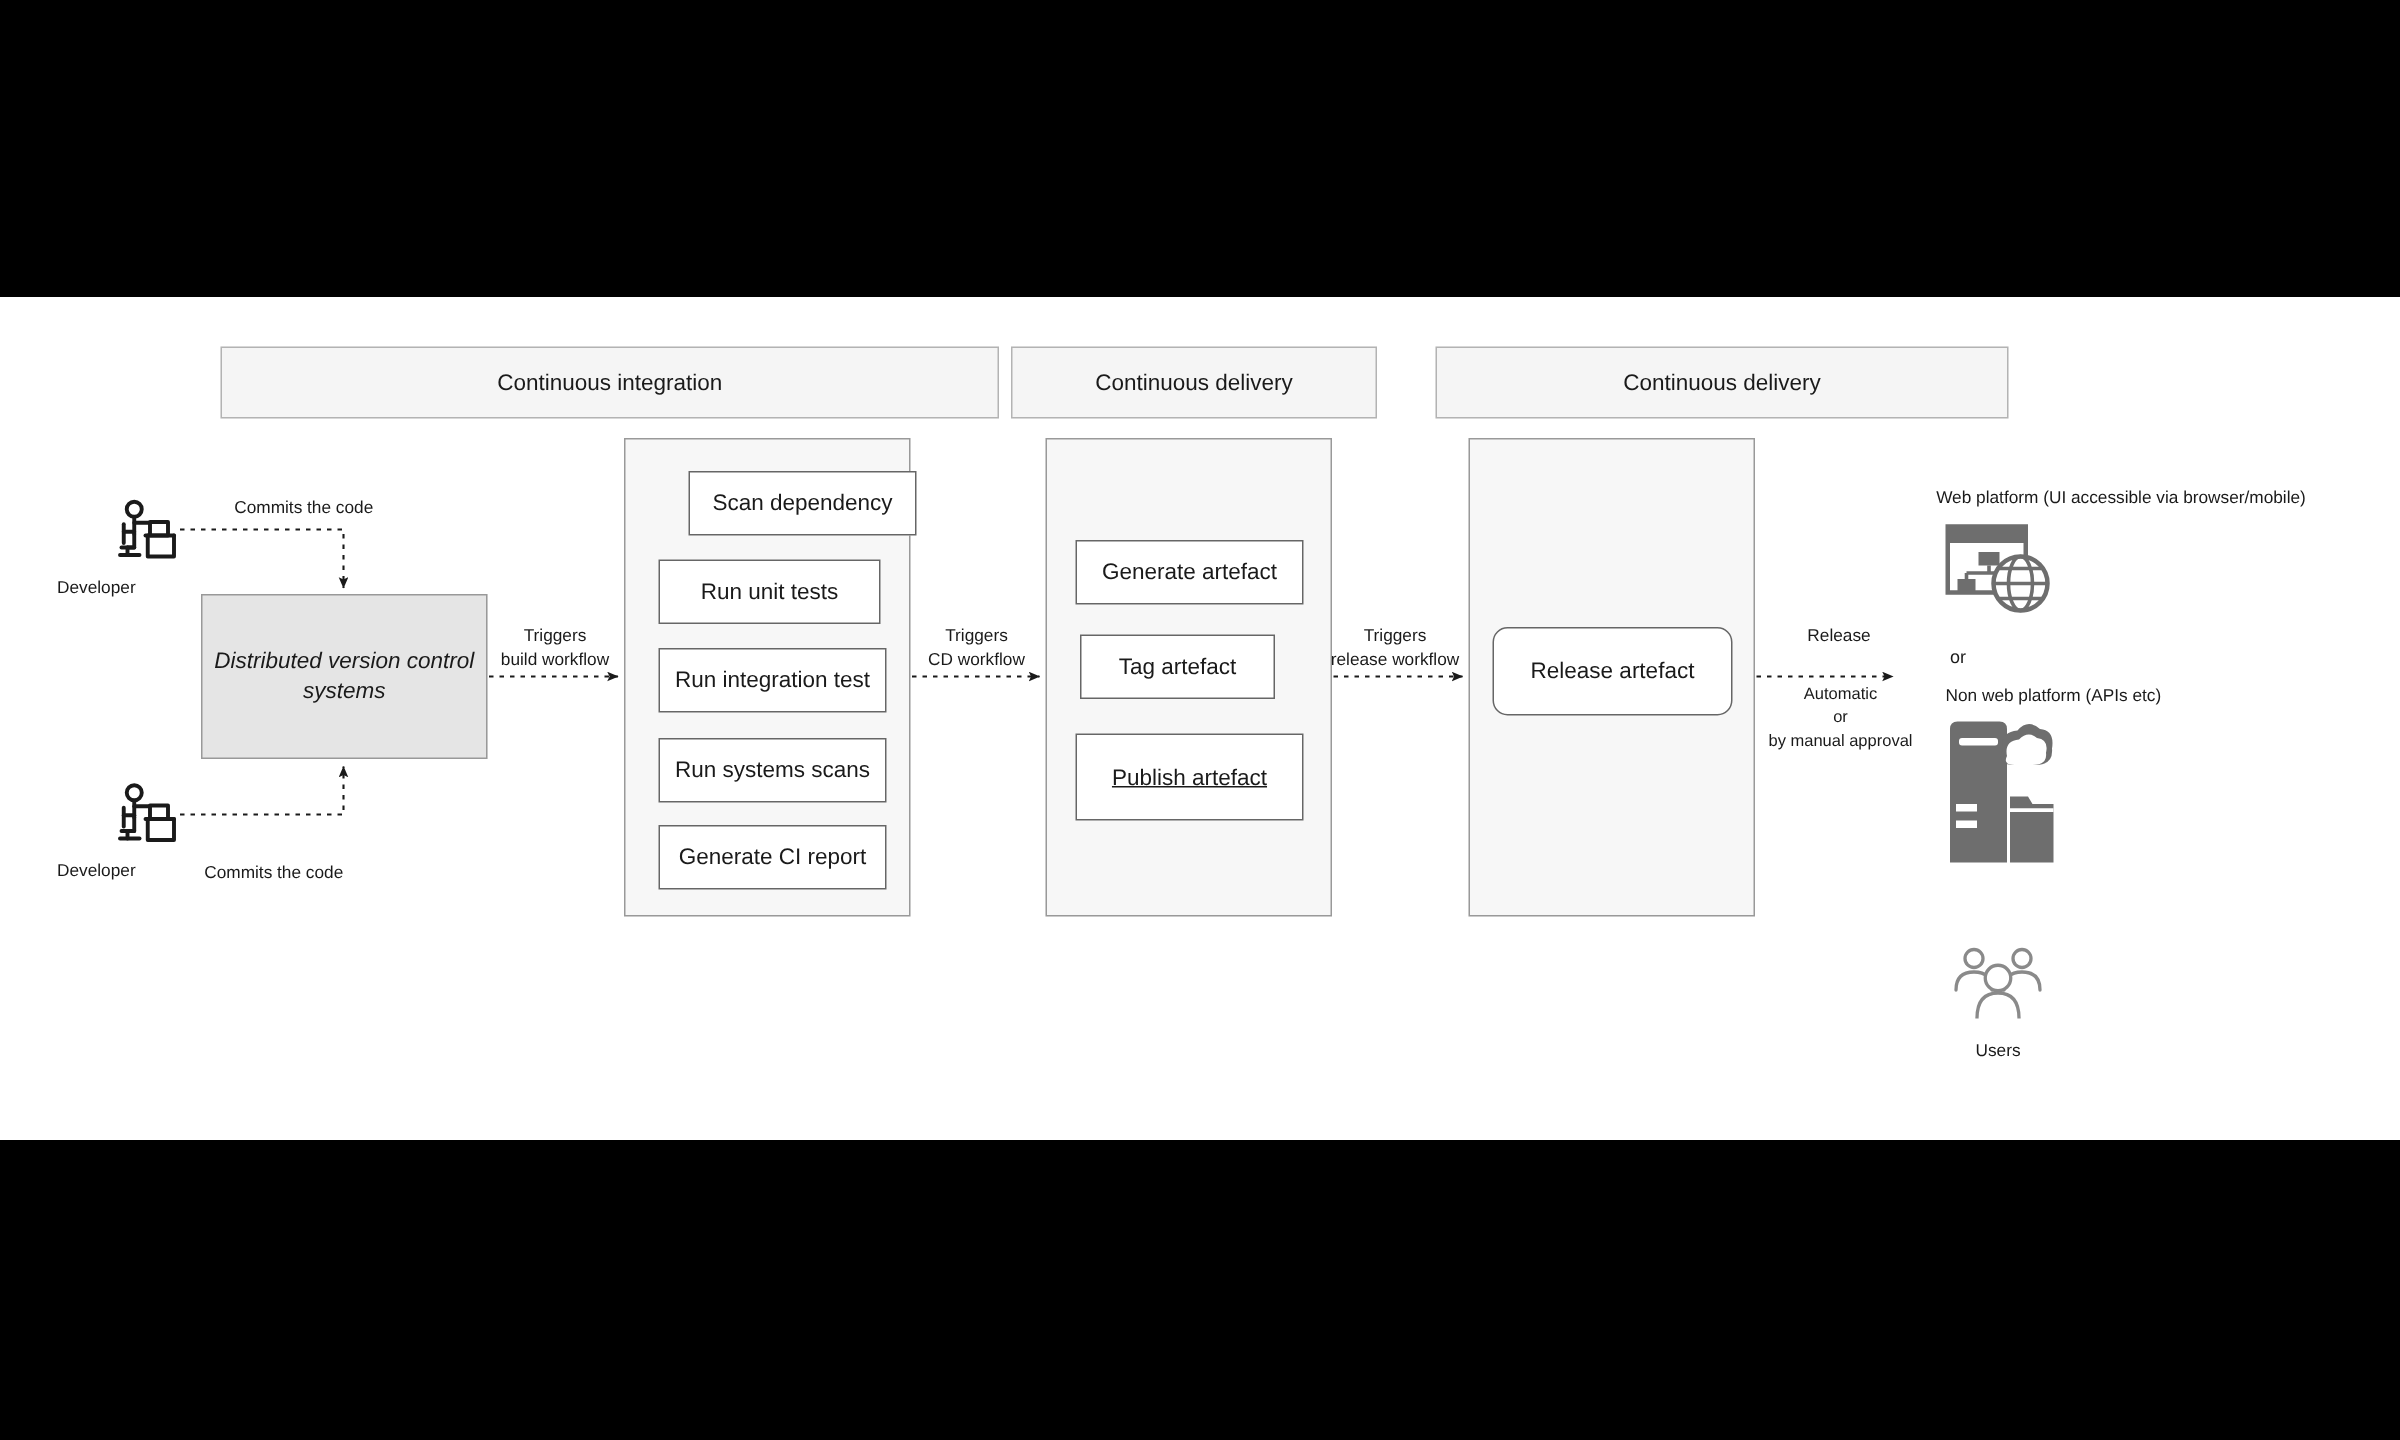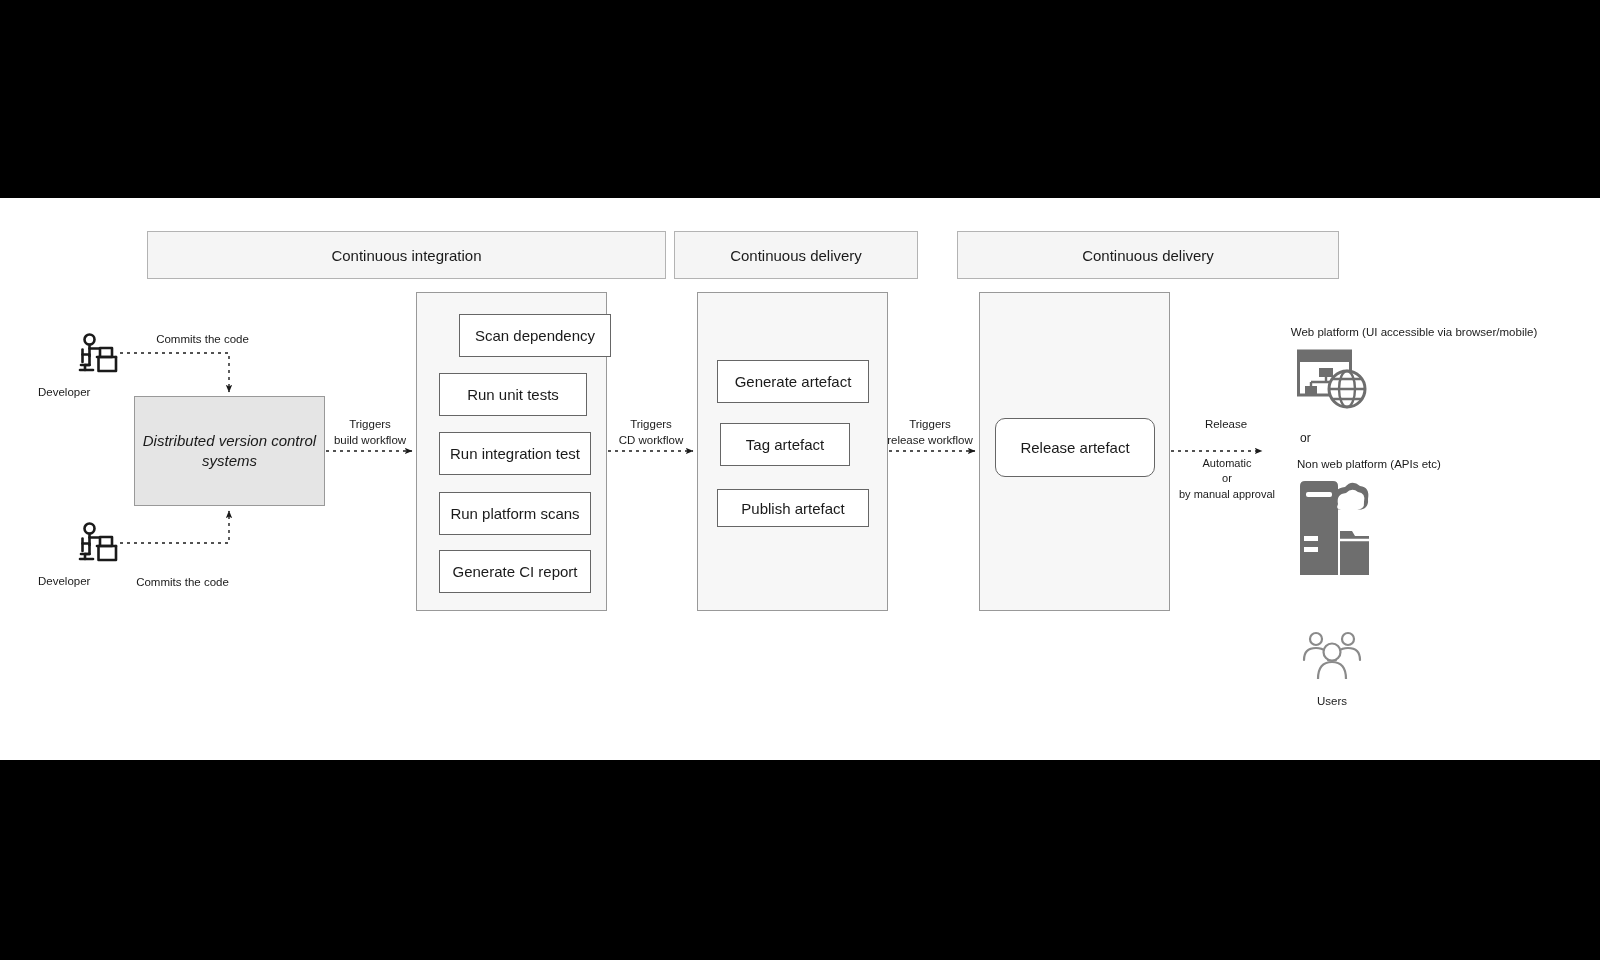--- a/index.html
+++ b/index.html
@@ -145,33 +145,33 @@
     <div class="abs step-box" style="left:439px;top:116px;width:152px;height:43px;margin-left:20px;">
       <span>Scan dependency</span>
     </div>
     <div class="abs step-box" style="left:439px;top:175px;width:148px;height:43px;">
       <span>Run unit tests</span>
     </div>
     <div class="abs step-box" style="left:439px;top:234px;width:152px;height:43px;">
       <span>Run integration test</span>
     </div>
     <div class="abs step-box" style="left:439px;top:294px;width:152px;height:43px;">
-      <span>Run platform scans</span>
+      <span>Run systems scans</span>
     </div>
     <div class="abs step-box" style="left:439px;top:352px;width:152px;height:43px;">
       <span>Generate CI report</span>
     </div>
 
     <div class="abs step-box" style="left:717px;top:162px;width:152px;height:43px;">
       <span>Generate artefact</span>
     </div>
     <div class="abs step-box" style="left:681px;top:225px;width:130px;height:43px;margin-left:39px;">
       <span>Tag artefact</span>
     </div>
-    <div class="abs step-box" style="left:717px;top:291px;width:152px;height:38px;">
+    <div class="abs step-box" style="left:717px;top:291px;width:152px;height:58px;text-decoration:underline;">
       <span>Publish artefact</span>
     </div>
 
     <div class="abs step-box" style="left:995px;top:220px;width:160px;height:59px;border-radius:10px;">
       <span>Release artefact</span>
     </div>
 
     <div class="abs vcs-box" style="left:134px;top:198px;width:191px;height:110px;">
       <span>Distributed version control systems</span>
     </div>

